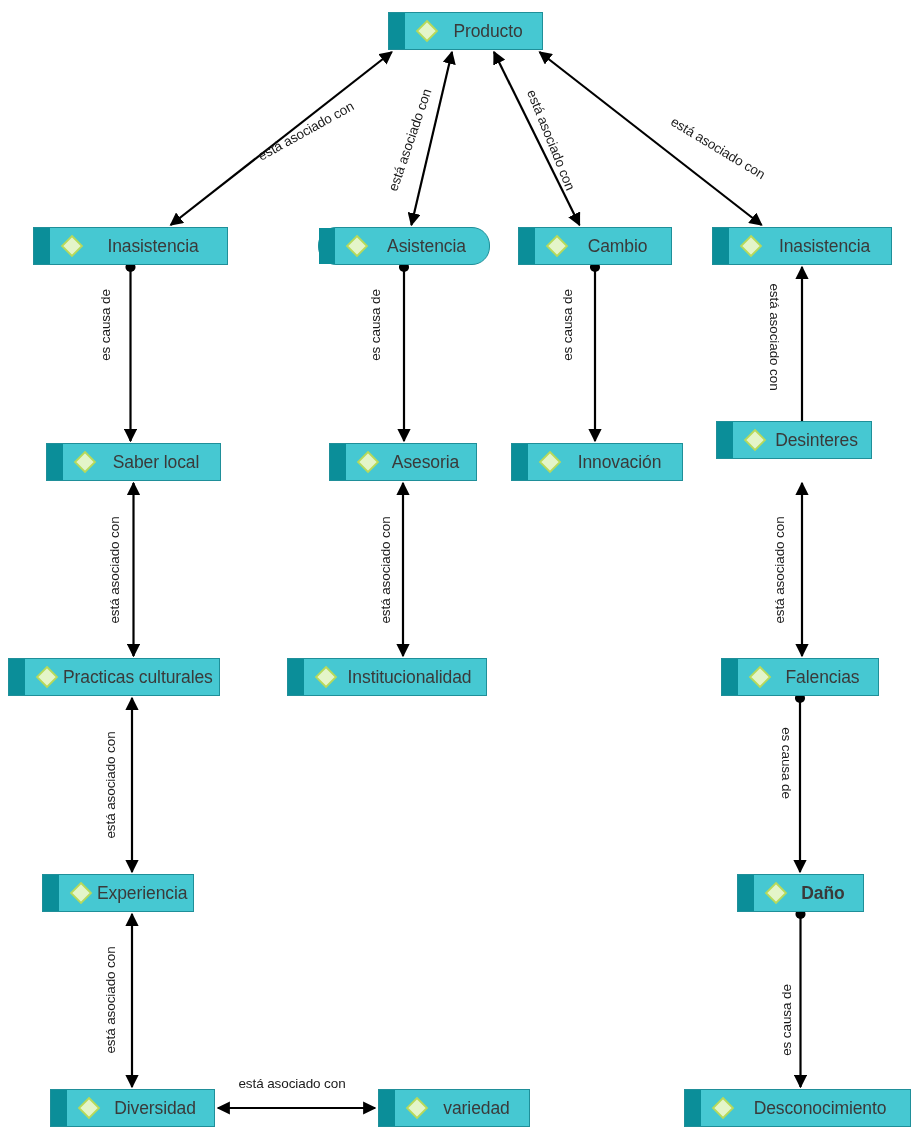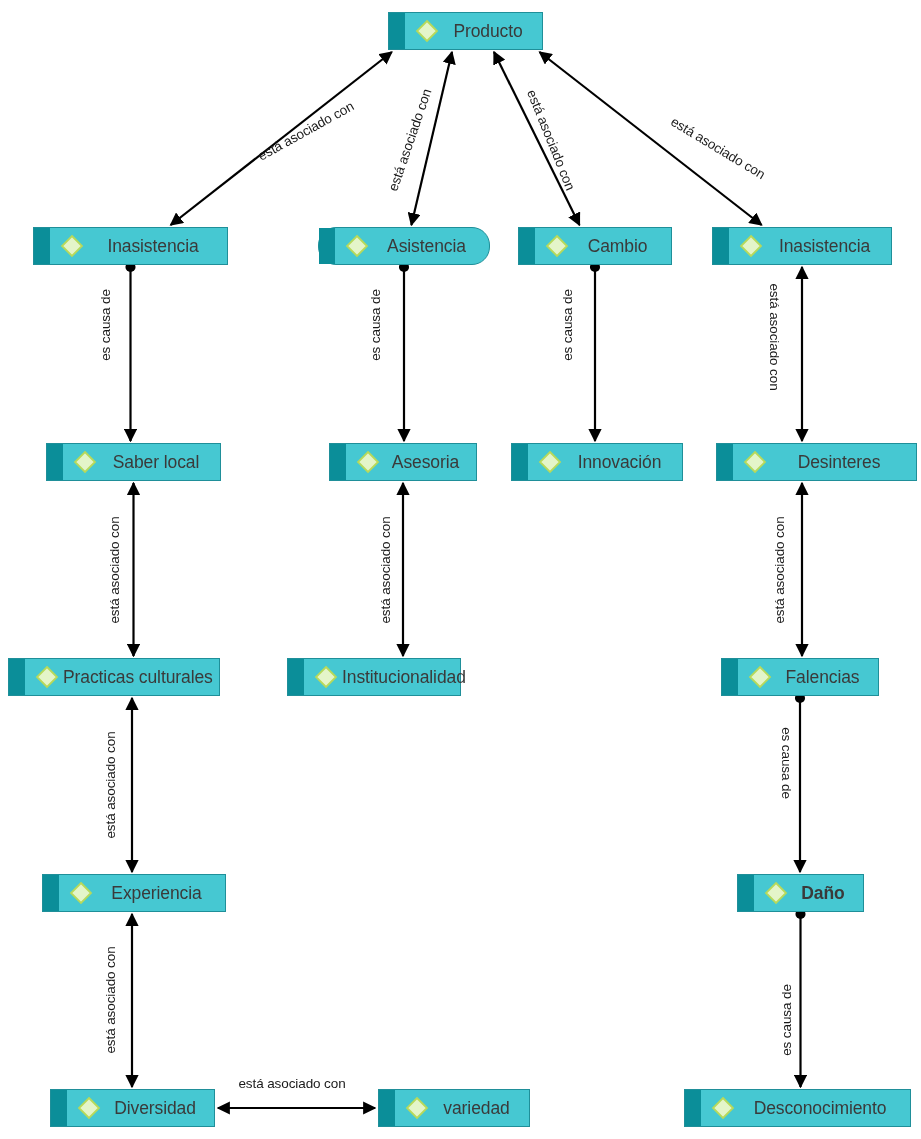--- a/index.html
+++ b/index.html
@@ -153,49 +153,49 @@
         </svg>
         <div class="node-label">Asesoria</div>
       </div>
       <div class="node" style="left: 511px; top: 443px; width: 172px;">
         <div class="node-bar"></div>
         <svg class="node-icon" viewBox="0 0 26 26">
           <path d="M13 3 L23 13 L13 23 L3 13 Z" fill="#e4f5c9" stroke="#b7d95a" stroke-width="1.8"></path>
         </svg>
         <div class="node-label">Innovación</div>
       </div>
-      <div class="node" style="left: 716px; top: 443px; width: 201px;">
+      <div class="node" style="left: 716px; top: 421px; width: 156px;">
         <div class="node-bar"></div>
         <svg class="node-icon" viewBox="0 0 26 26">
           <path d="M13 3 L23 13 L13 23 L3 13 Z" fill="#e4f5c9" stroke="#b7d95a" stroke-width="1.8"></path>
         </svg>
         <div class="node-label">Desinteres</div>
       </div>
       <div class="node" style="left: 8px; top: 658px; width: 212px;">
         <div class="node-bar"></div>
         <svg class="node-icon" viewBox="0 0 26 26">
           <path d="M13 3 L23 13 L13 23 L3 13 Z" fill="#e4f5c9" stroke="#b7d95a" stroke-width="1.8"></path>
         </svg>
         <div class="node-label">Practicas culturales</div>
       </div>
-      <div class="node" style="left: 287px; top: 658px; width: 174px;">
+      <div class="node" style="left: 287px; top: 658px; width: 200px;">
         <div class="node-bar"></div>
         <svg class="node-icon" viewBox="0 0 26 26">
           <path d="M13 3 L23 13 L13 23 L3 13 Z" fill="#e4f5c9" stroke="#b7d95a" stroke-width="1.8"></path>
         </svg>
         <div class="node-label">Institucionalidad</div>
       </div>
       <div class="node" style="left: 721px; top: 658px; width: 158px;">
         <div class="node-bar"></div>
         <svg class="node-icon" viewBox="0 0 26 26">
           <path d="M13 3 L23 13 L13 23 L3 13 Z" fill="#e4f5c9" stroke="#b7d95a" stroke-width="1.8"></path>
         </svg>
         <div class="node-label">Falencias</div>
       </div>
-      <div class="node" style="left: 42px; top: 874px; width: 184px;">
+      <div class="node" style="left: 42px; top: 874px; width: 152px;">
         <div class="node-bar"></div>
         <svg class="node-icon" viewBox="0 0 26 26">
           <path d="M13 3 L23 13 L13 23 L3 13 Z" fill="#e4f5c9" stroke="#b7d95a" stroke-width="1.8"></path>
         </svg>
         <div class="node-label">Experiencia</div>
       </div>
       <div class="node" style="left: 737px; top: 874px; width: 127px; font-weight: bold;">
         <div class="node-bar"></div>
         <svg class="node-icon" viewBox="0 0 26 26">
           <path d="M13 3 L23 13 L13 23 L3 13 Z" fill="#e4f5c9" stroke="#b7d95a" stroke-width="1.8"></path>

